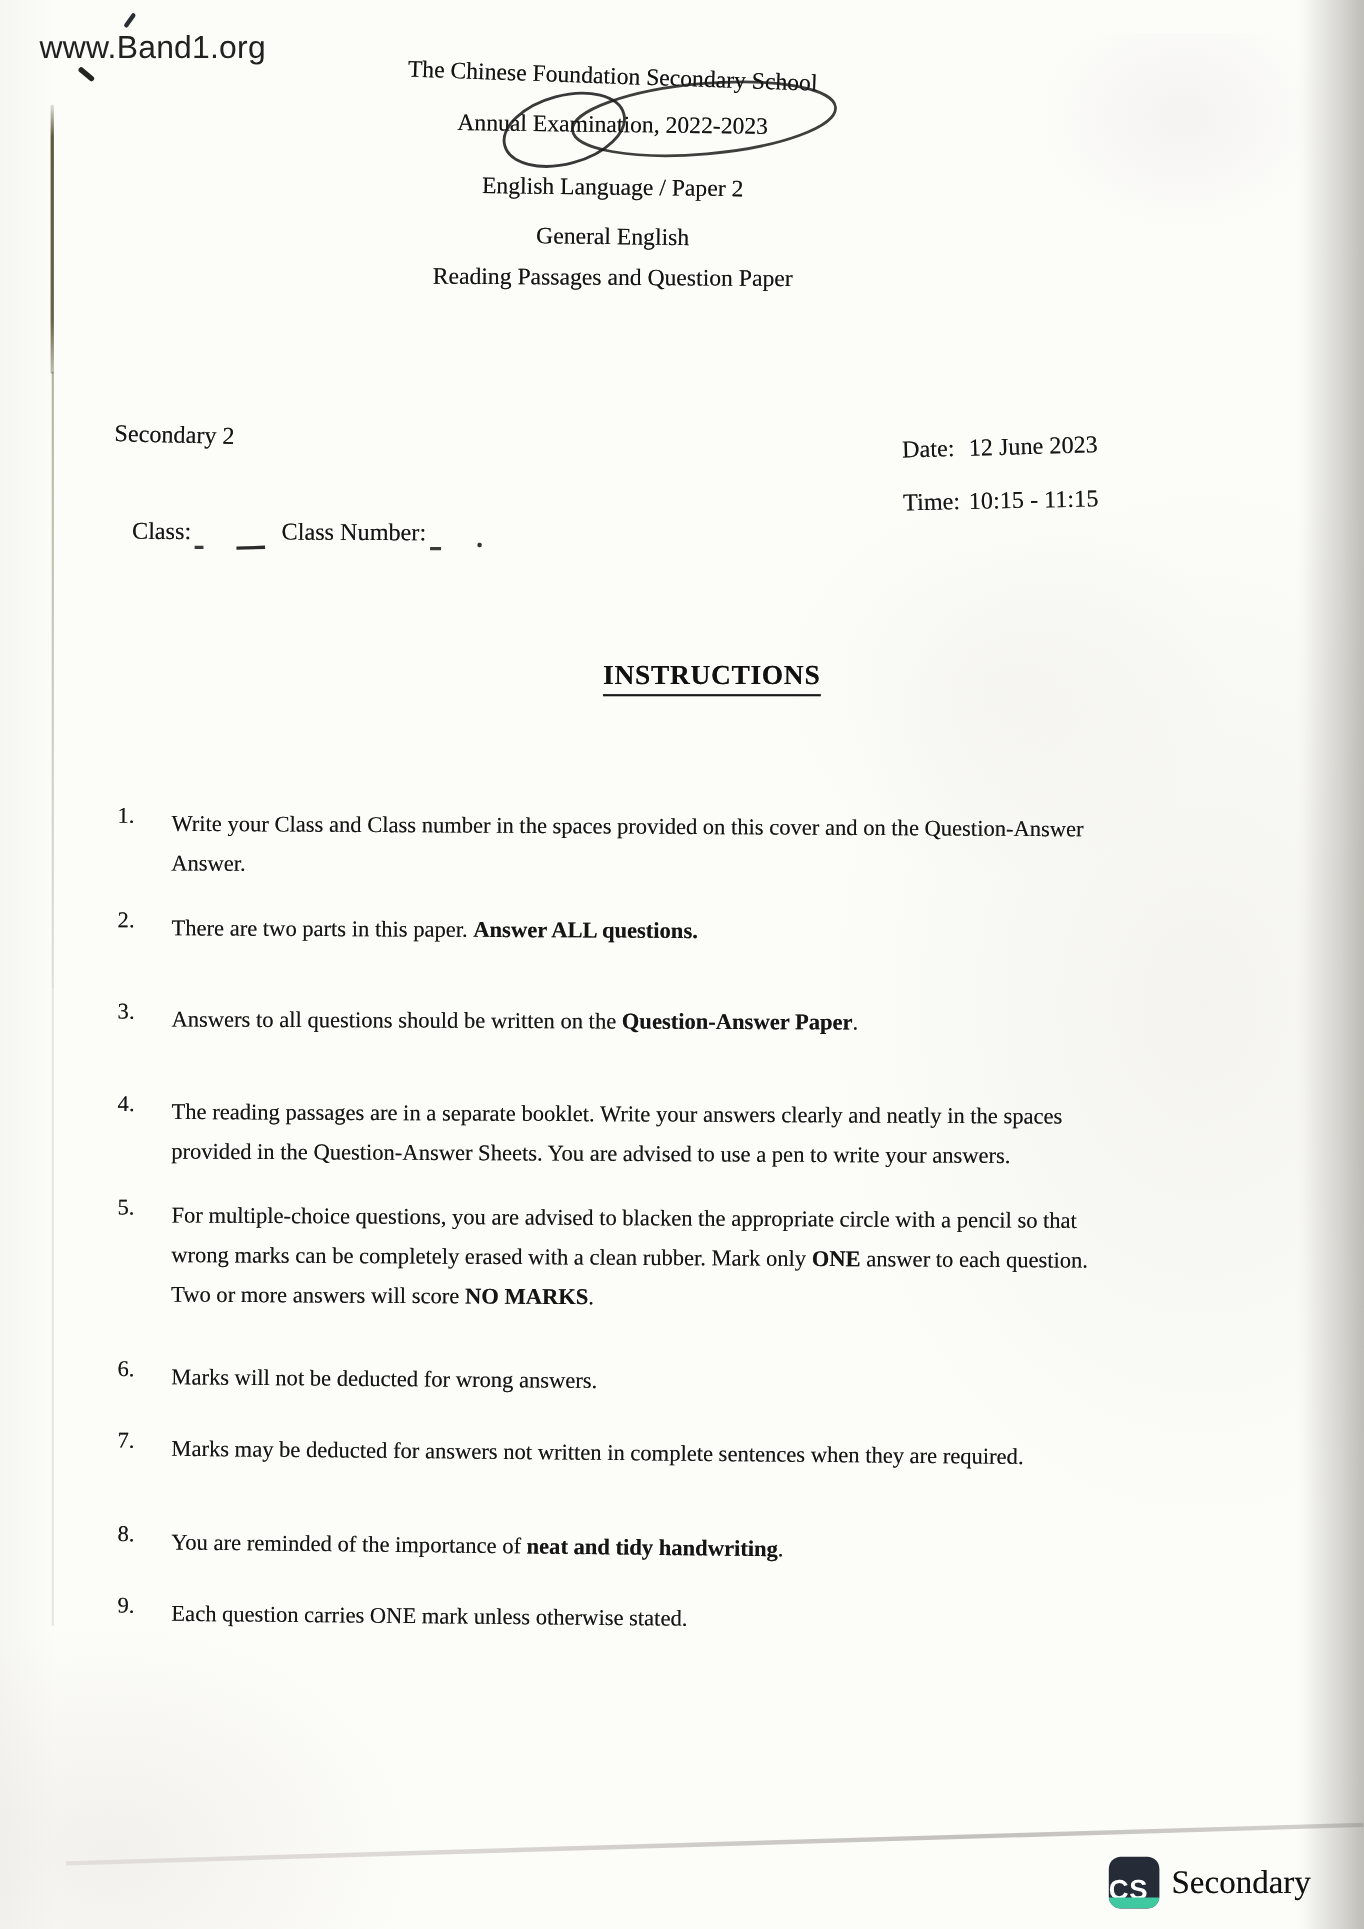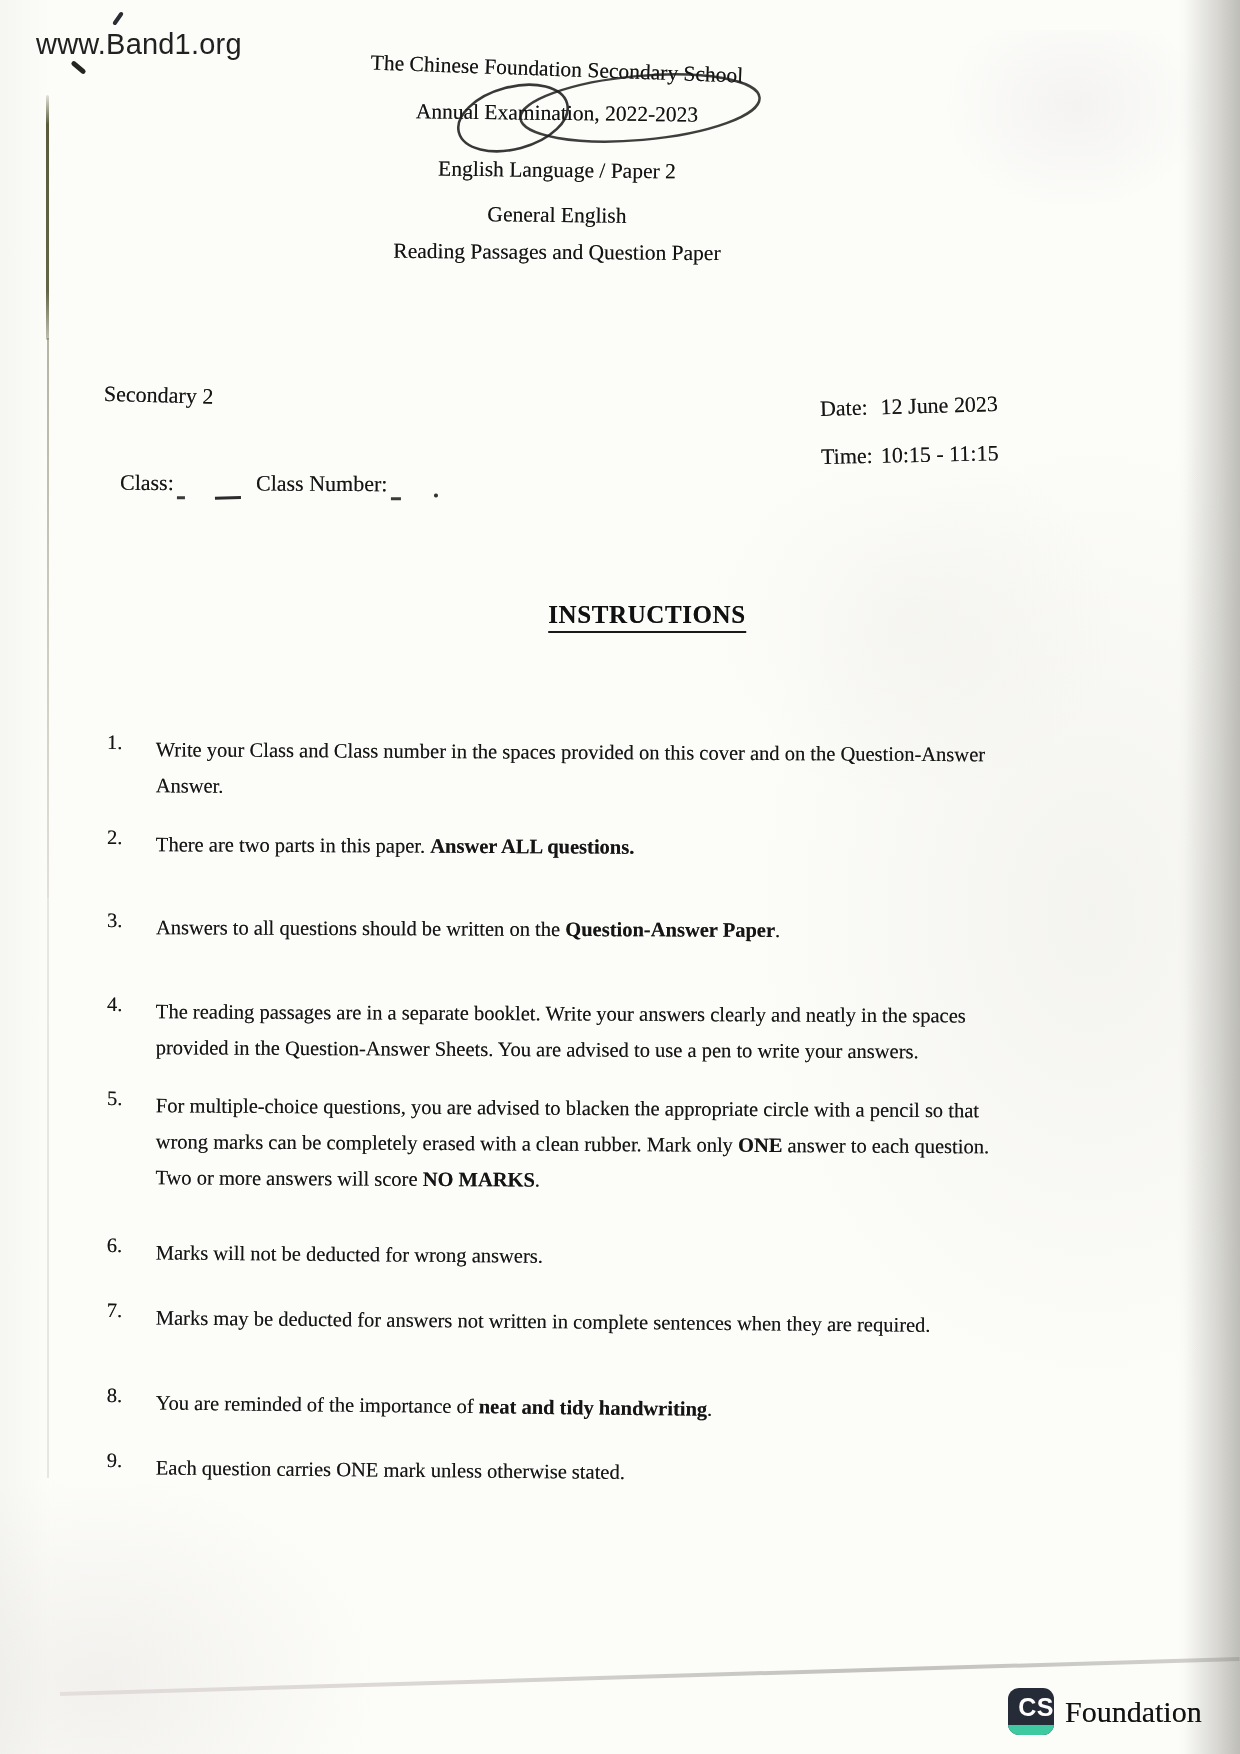--- a/index.html
+++ b/index.html
@@ -86,21 +86,21 @@
     background:radial-gradient(ellipse at 50% 50%, rgba(160,155,145,0.06), transparent 70%);}
   .right-shadow{right:0;top:0;width:55px;height:100%;
     background:linear-gradient(to right, rgba(0,0,0,0), rgba(118,116,106,0.16) 60%, rgba(110,108,98,0.30));}
   .paper-edge{left:60px;top:1692px;width:1180px;height:4px;
     transform:rotate(-1.7deg);transform-origin:left center;
     background:linear-gradient(to right, rgba(160,135,140,0.18), rgba(115,112,108,0.42) 70%, rgba(115,112,108,0.30));}
 
   
   .cs-wrap{left:1008px;top:1688px;width:230px;height:52px;}
   .cs-icon{position:absolute;left:0;top:0;width:46px;height:47px;border-radius:11px;background:#262b38;overflow:hidden;}
-  .cs-icon .cs-txt{position:absolute;left:0;top:1px;width:100%;height:36px;line-height:36px;text-align:right;
+  .cs-icon .cs-txt{position:absolute;left:0;top:12px;width:100%;height:36px;line-height:36px;text-align:left;
     color:#fff;font-family:"Liberation Sans",sans-serif;font-weight:bold;font-size:25px;letter-spacing:0.5px;}
   .cs-strip{position:absolute;left:0;bottom:0;width:100%;height:10px;background:#3fc9a1;}
   .cs-name{position:absolute;left:57px;top:7px;font-size:30px;color:#121212;font-family:"Liberation Serif",serif;}
 </style>
 </head>
 <body>
 
 <div class="page">
 
   <div class="abs bleed"></div>
@@ -203,16 +203,16 @@
           <div class="iline"><span>Each question carries ONE mark unless otherwise stated.</span></div>
         </div>
       </li>
     </ol>
 
   <div class="abs cs-wrap">
     <div class="cs-icon">
       <div class="cs-txt">CS</div>
       <div class="cs-strip"></div>
     </div>
-    <div class="cs-name scan">Foundation</div>
+    <div class="cs-name scan">Secondary</div>
   </div>
 
 </div>
 
 </body></html>

